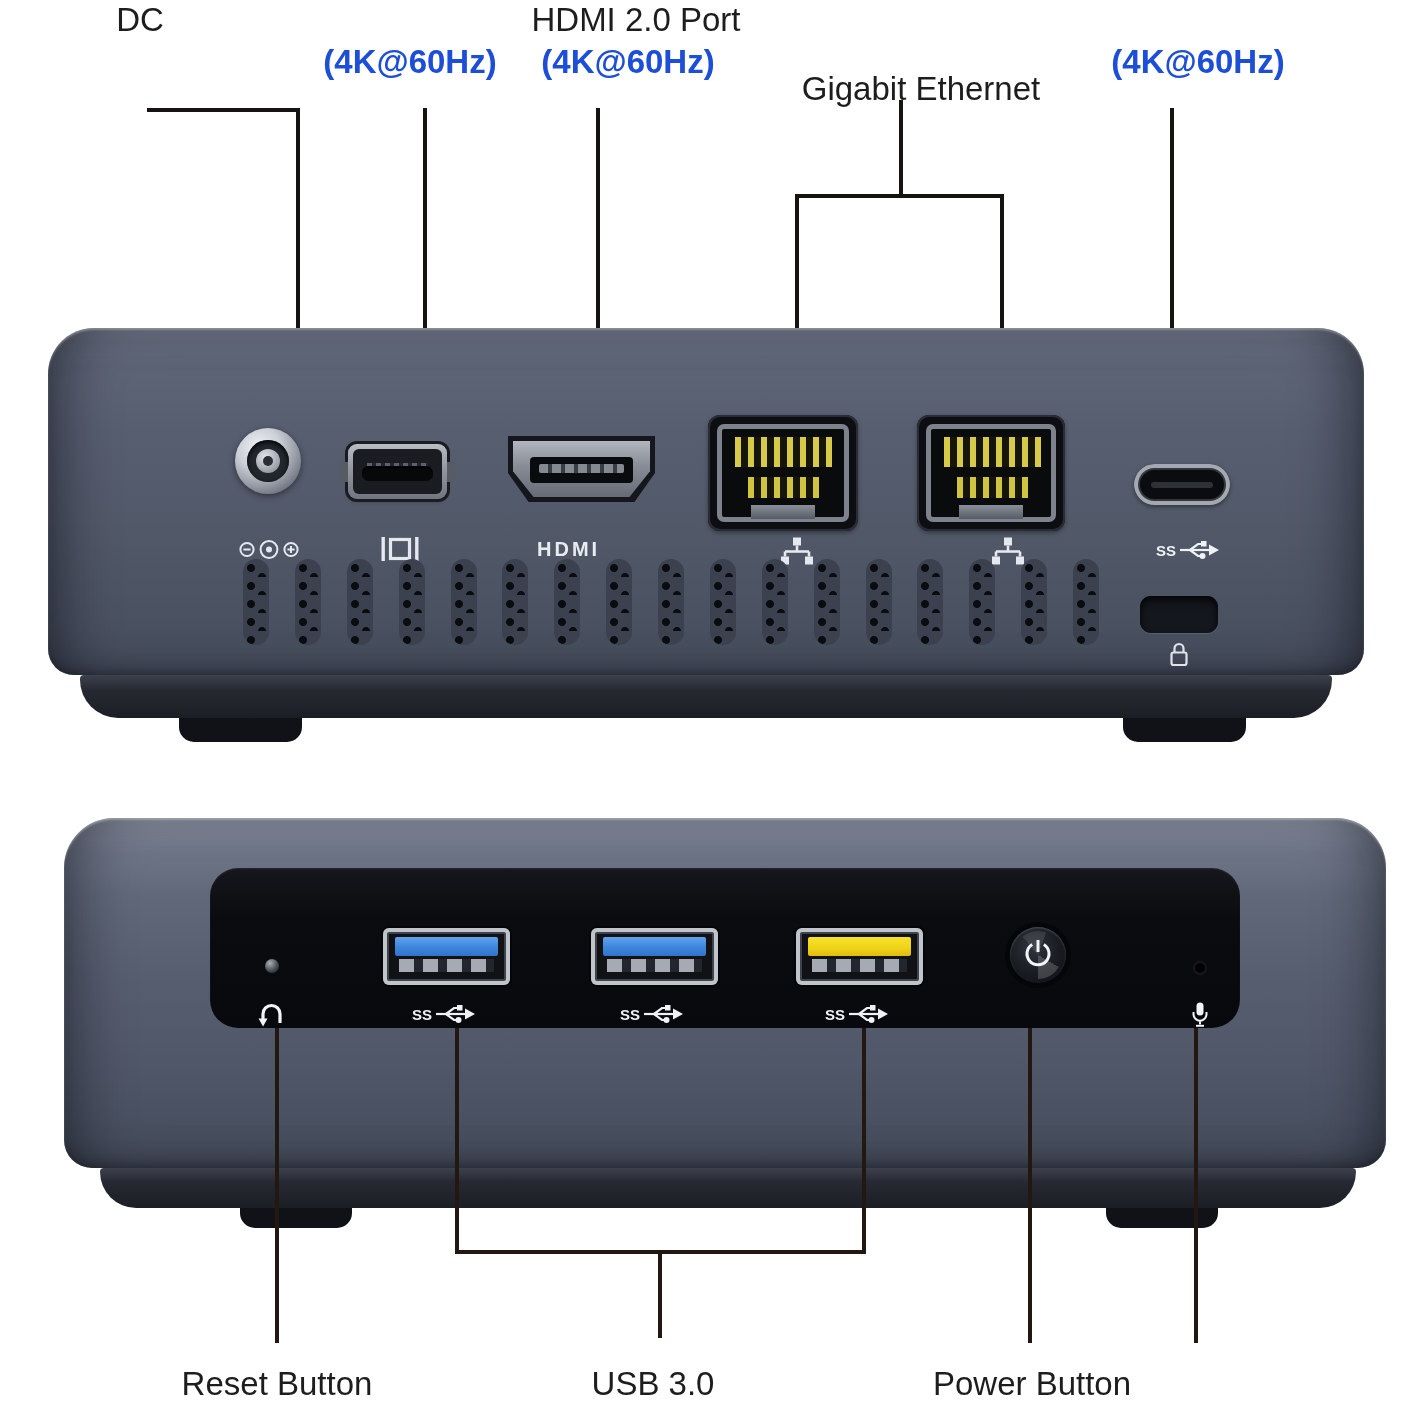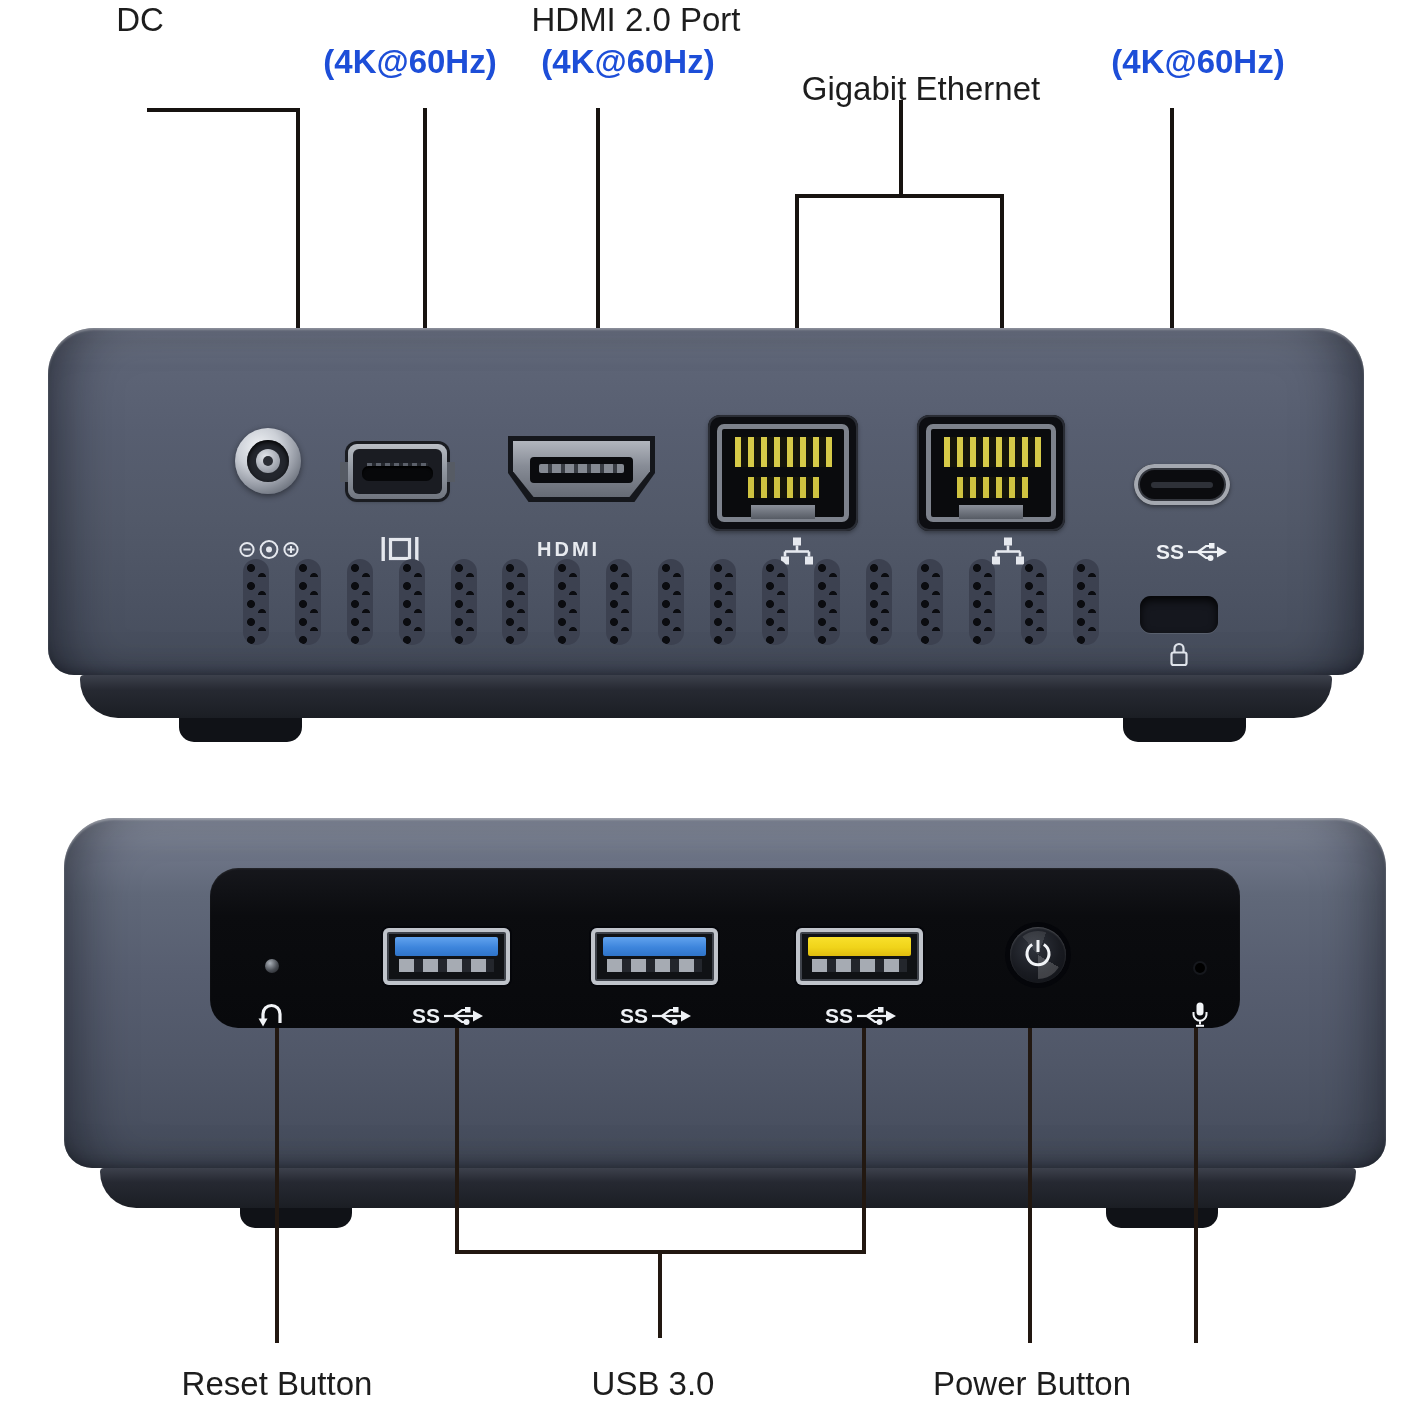--- a/index.html
+++ b/index.html
@@ -99,21 +99,21 @@
   .teeth{position:absolute;left:16px;top:31px;width:95px;height:13px;
     background:repeating-linear-gradient(90deg,#a6abb3 0 15px,#23262c 15px 24px);}
 
   .pwr{position:absolute;left:800px;top:59px;width:56px;height:56px;border-radius:50%;
     background:radial-gradient(circle at 42% 36%,#30343d,#191b21 55%,#0e1014);
     box-shadow:0 0 0 5px #05060a, inset 0 1px 2px rgba(255,255,255,.22);}
   .pwr-glare{position:absolute;inset:4px;border-radius:50%;
     background:conic-gradient(from 120deg,rgba(255,255,255,.18) 0 60deg,transparent 60deg 200deg,rgba(255,255,255,.1) 200deg 260deg,transparent 260deg);}
 
   .ss{display:flex;align-items:center;gap:3px;color:#eef1f5;}
-  .sst{font-size:21px;font-weight:700;font-style:normal;letter-spacing:0;}
+  .sst{font-size:15px;font-weight:700;font-style:normal;letter-spacing:0;}
   svg{display:block;}
 </style>
 </head>
 <body>
 
 <div class="canvas">
 
   <div class="lbl" style="left:60px;top:2px;width:160px;">DC</div>
   <div class="lbl orange" style="left:290px;top:44px;width:240px;">(4K@60Hz)</div>
   <div class="lbl" style="left:512px;top:2px;width:248px;text-align:center;">HDMI 2.0 Port</div>

